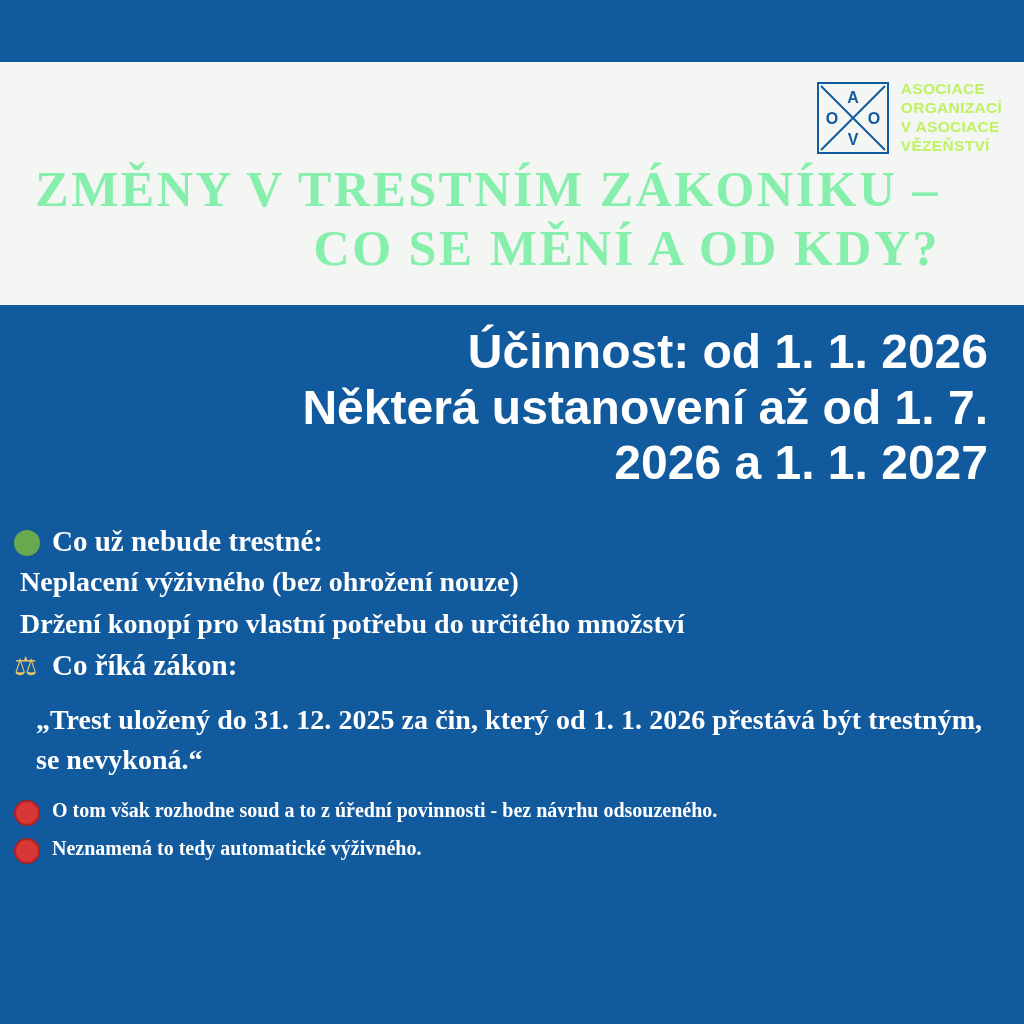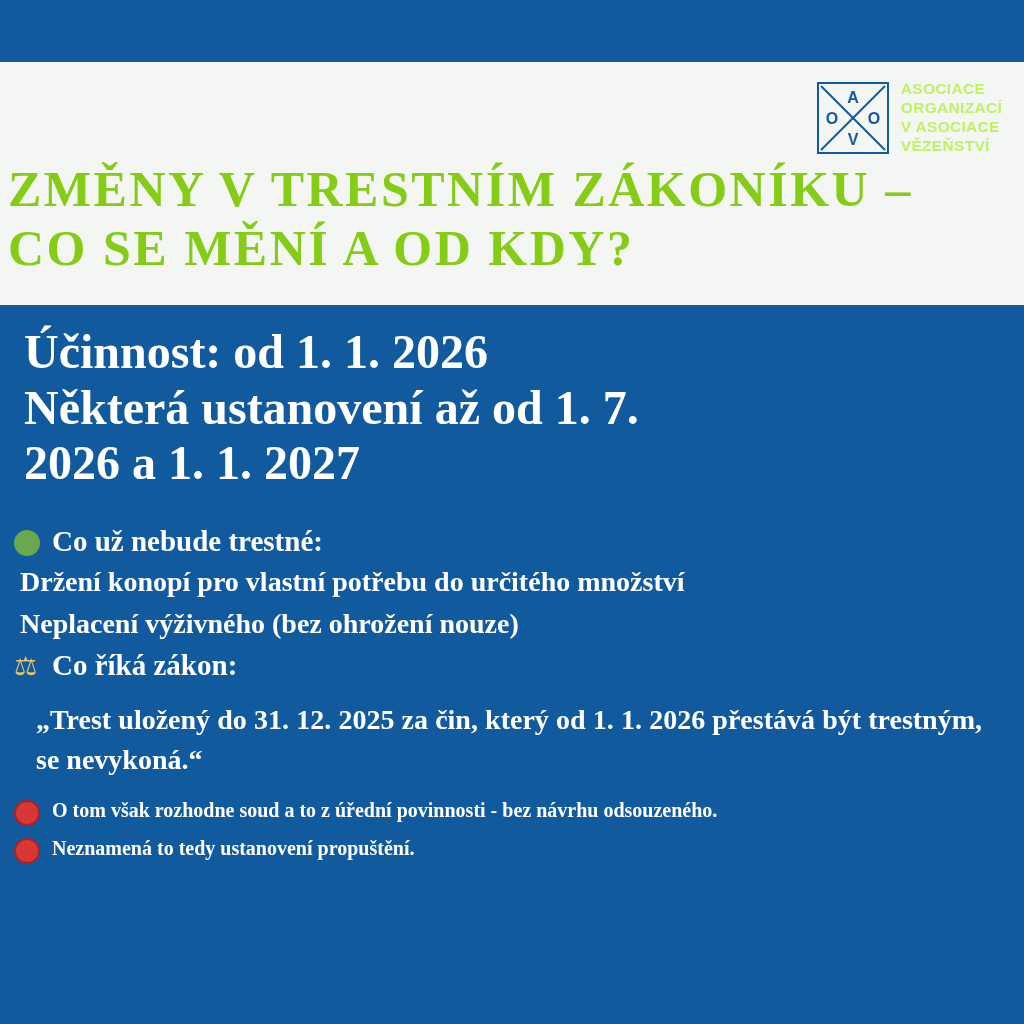--- a/index.html
+++ b/index.html
@@ -62,46 +62,46 @@
     letter-spacing: 0.3px;
   }
   .logo-text div { white-space: nowrap; }
 
   
   .title {
     position: absolute;
     top: 160px;
     left: 0;
     width: 948px;
-    text-align: left;
-    color: #84cc16;
+    text-align: right;
+    color: #86efac;
     font-family: "Liberation Serif", serif;
     font-weight: bold;
     font-size: 50px;
     line-height: 1.18;
     letter-spacing: 2.5px;
     padding: 0 8px;
     box-sizing: border-box;
   }
   .title .line1 { display: block; }
   .title .line2 { display: block; }
 
   
   .effect {
     position: absolute;
     top: 324px;
     left: 0;
     width: 1024px;
-    text-align: left;
+    text-align: right;
     color: #ffffff;
-    font-family: Liberation Serif, serif;
+    font-family: Liberation Sans, sans-serif;
     font-weight: bold;
     font-size: 48px;
     line-height: 1.16;
-    padding: 0 24px;
+    padding: 0 36px;
     box-sizing: border-box;
   }
   .effect span { display: block; }
 
   
   .body-list {
     position: absolute;
     top: 522px;
     left: 14px;
     width: 996px;
@@ -218,22 +218,22 @@
 
   <div class="body-list">
 
     <div class="row">
       <div class="bullet">
         <span class="dot-green"></span>
       </div>
       <div class="head-text">Co už nebude trestné:</div>
     </div>
 
+    <p class="plain">Neplacení výživného (bez ohrožení nouze)</p>
     <p class="plain">Držení konopí pro vlastní potřebu do určitého množství</p>
-    <p class="plain">Neplacení výživného (bez ohrožení nouze)</p>
 
     <div class="row">
       <div class="bullet">
         <span class="scales">⚖</span>
       </div>
       <div class="head-text">Co říká zákon:</div>
     </div>
 
     <p class="quote">„Trest uložený do 31. 12. 2025 za čin, který od 1. 1. 2026 přestává být trestným, se nevykoná.“</p>
 
@@ -243,17 +243,17 @@
       </div>
       <div class="row-text">O tom však rozhodne soud  a to z úřední povinnosti - bez návrhu odsouzeného.</div>
     </div>
 
     <div class="spacer-sm"></div>
 
     <div class="row">
       <div class="bullet">
         <span class="dot-red"></span>
       </div>
-      <div class="row-text">Neznamená to tedy ustanovení propuštění.</div>
+      <div class="row-text">Neznamená to tedy automatické výživného.</div>
     </div>
 
   </div>
 </div>
 
 </body></html>

